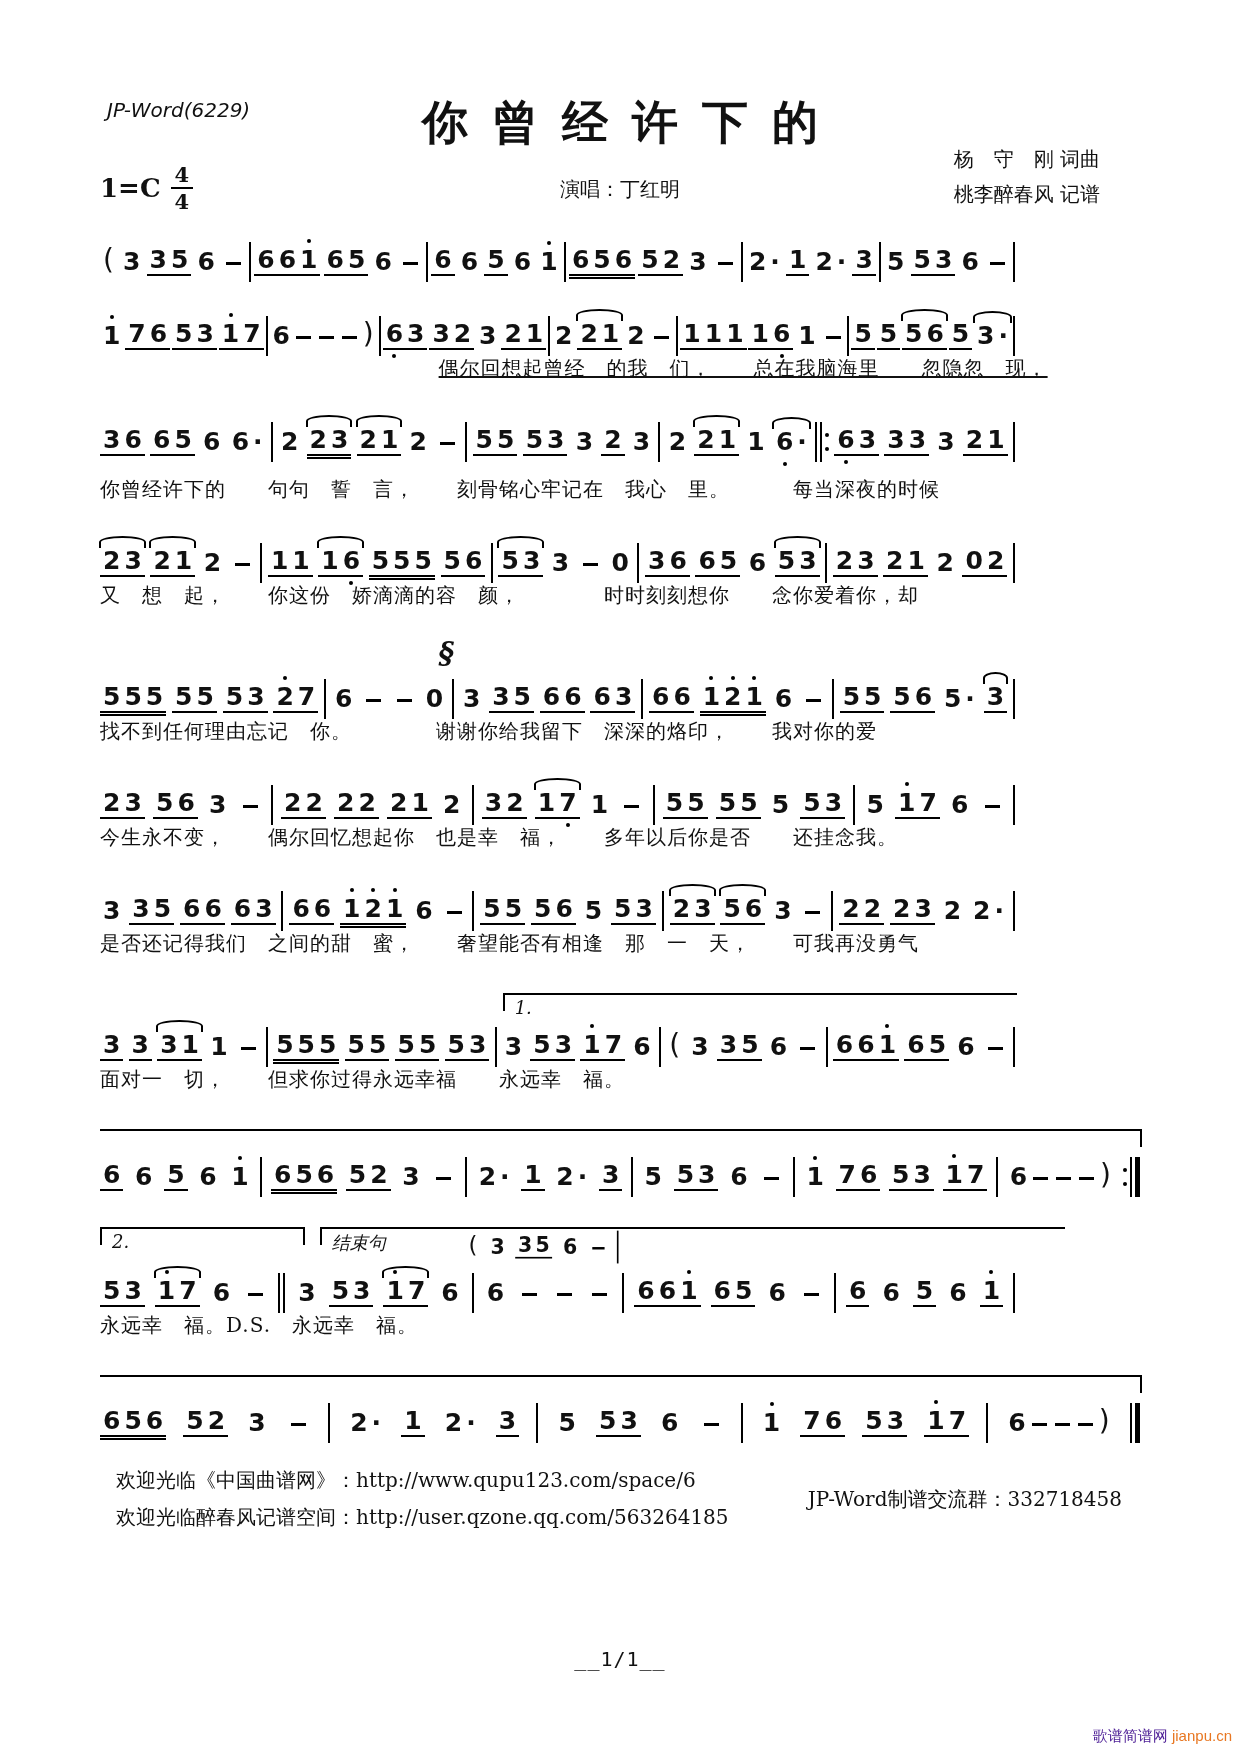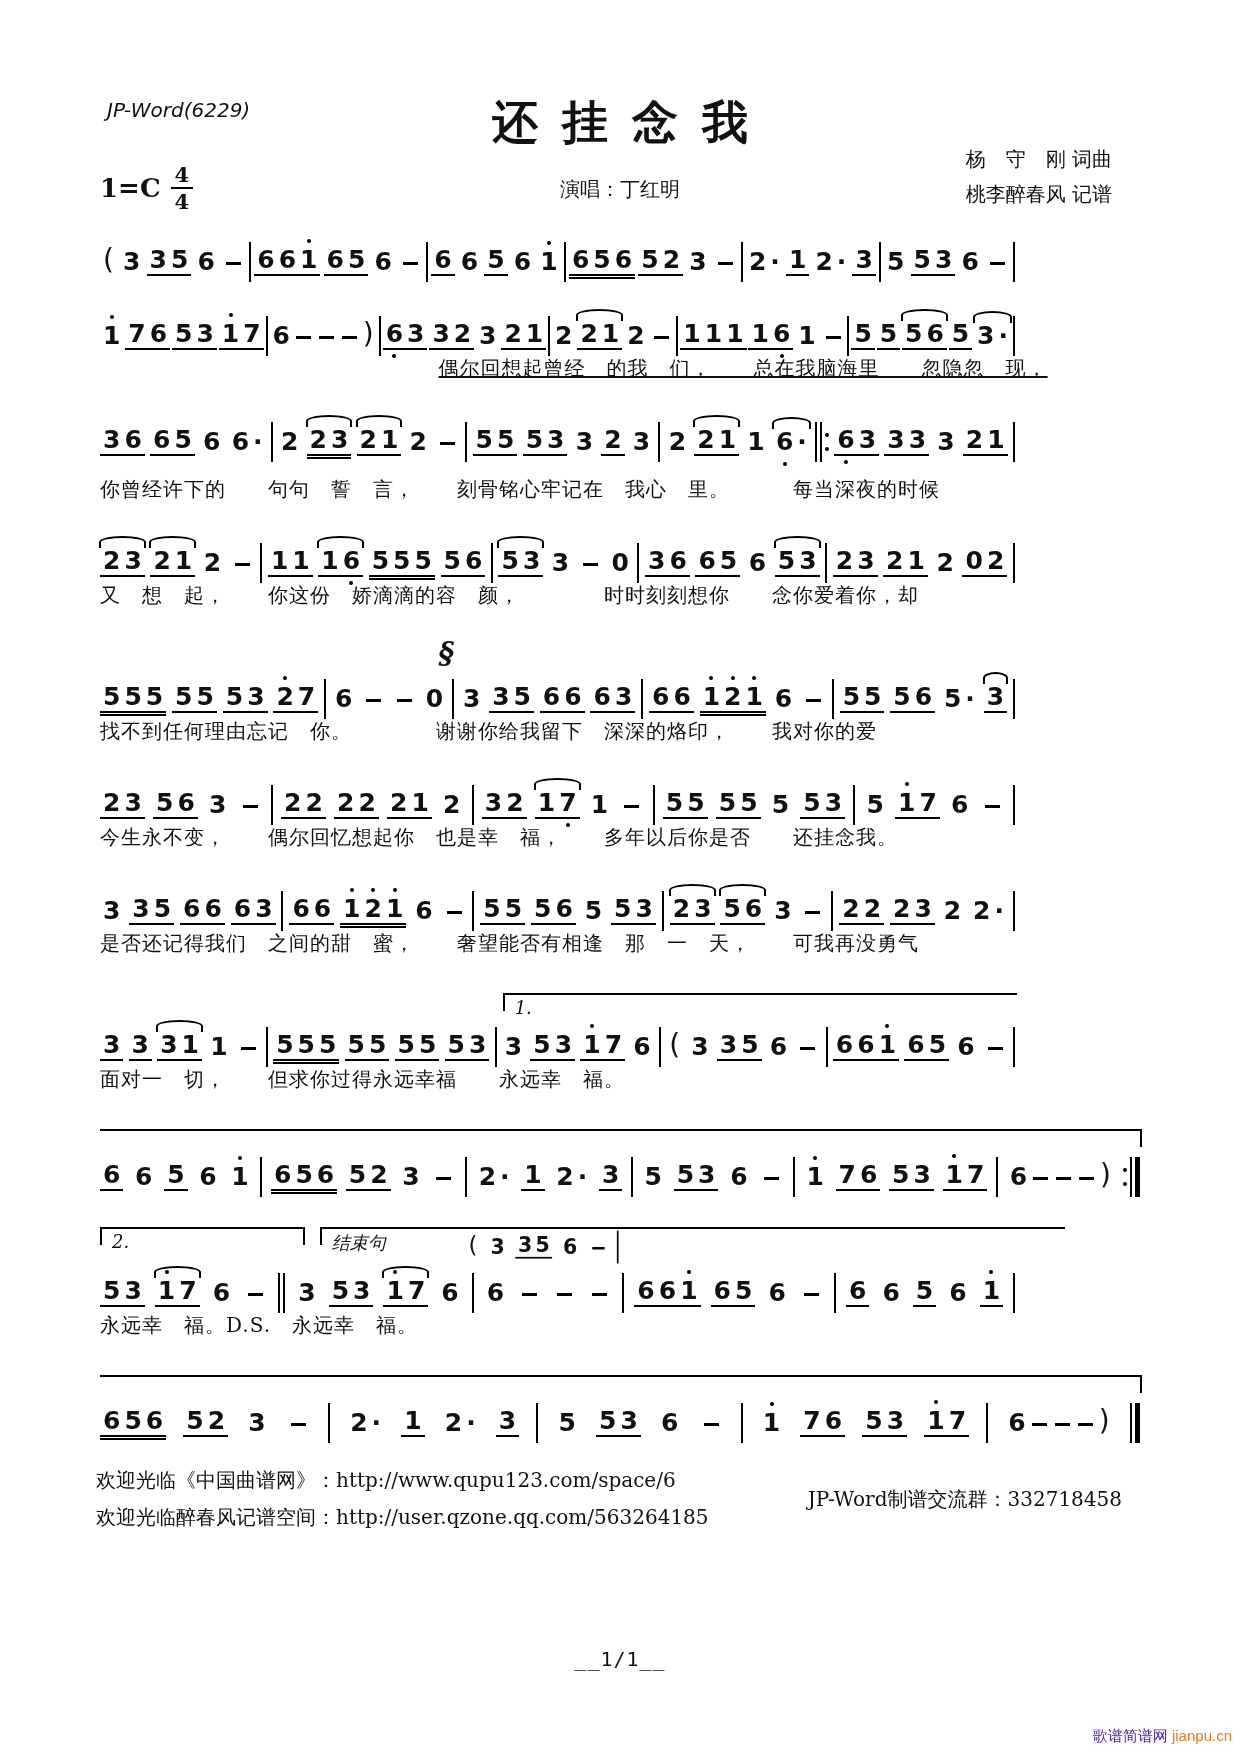--- a/index.html
+++ b/index.html
@@ -3,21 +3,21 @@
 <meta charset="utf-8">
 <style>
   html,body{margin:0;padding:0;}
   body{width:1240px;height:1754px;position:relative;background:#fff;color:#111;
        font-family:"DejaVu Serif",serif;overflow:hidden;}
 
   
   .app-tag{position:absolute;left:100px;top:98px;font:italic 20px "DejaVu Sans",sans-serif;margin-left:7px;}
   .title{position:absolute;left:0;right:0;top:92px;margin:0;text-align:center;
          font:700 46px "DejaVu Serif",serif;letter-spacing:24px;text-indent:24px;}
-  .credits{position:absolute;right:128px;top:142px;font:20px "DejaVu Serif",serif;line-height:1.75;text-align:left;}
+  .credits{position:absolute;right:140px;top:142px;font:20px "DejaVu Serif",serif;line-height:1.75;text-align:left;}
   .performer{position:absolute;left:0;right:0;top:176px;text-align:center;font:20px "DejaVu Serif",serif;}
   .keysig{position:absolute;left:100px;top:164px;display:flex;align-items:center;gap:10px;
           font:700 26px "DejaVu Serif",serif;justify-content:space-between;}
   .frac{display:inline-flex;flex-direction:column;align-items:center;font-size:21px;line-height:1;}
   .frac .num{border-bottom:2px solid #000;padding:0 4px 2px;margin-bottom:2px;}
 
   
   #score{position:absolute;left:100px;top:232px;width:1040px;}
   .music-line{position:relative;margin-bottom:30px;}
   .notes-row{display:flex;justify-content:space-between;align-items:flex-end;min-height:44px;}
@@ -44,33 +44,33 @@
   .bl-dots i{width:4px;height:4px;background:#000;border-radius:50%;}
 
   .bracket{position:absolute;top:6px;height:16px;border-top:2px solid #000;}
   .bracket.tick-l{border-left:2px solid #000;}
   .bracket.tick-r{border-right:2px solid #000;}
   .bracket .blabel{position:absolute;left:10px;top:2px;font:italic 18px "DejaVu Serif",serif;}
   .segno{position:absolute;top:-4px;font:700 italic 30px "DejaVu Serif",serif;}
   .pickup{position:absolute;top:8px;display:flex;gap:10px;align-items:flex-end;transform:scale(.82);transform-origin:left top;}
 
   
-  .footer-links{position:absolute;left:96px;top:1462px;font:20px "DejaVu Serif",serif;line-height:1.85;}
+  .footer-links{position:absolute;left:116px;top:1462px;font:20px "DejaVu Serif",serif;line-height:1.85;}
   .footer-right{position:absolute;right:118px;top:1486px;font:20px "DejaVu Serif",serif;}
   .pagenum{position:absolute;left:0;right:0;top:1638px;text-align:center;
            font:20px "DejaVu Sans Mono",monospace;letter-spacing:1px;margin-top:9px;}
   .watermark{position:absolute;right:8px;bottom:8px;font:15px "Liberation Sans",sans-serif;}
   .watermark .wm-gray{color:#4c1d95;}
 </style>
 </head>
 <body>
 
 <div>
   <div class="app-tag">JP-Word(6229)</div>
-  <h1 class="title">还挂念我</h1>
+  <h1 class="title">你曾经许下的</h1>
   <div class="credits">
     <div>杨　守　刚 词曲</div>
     <div>桃李醉春风 记谱</div>
   </div>
   <div class="performer">演唱：丁红明</div>
   <div class="keysig">
     <span>1=C</span>
     <span class="frac">
       <span class="num">4</span>
       <span>4</span>

